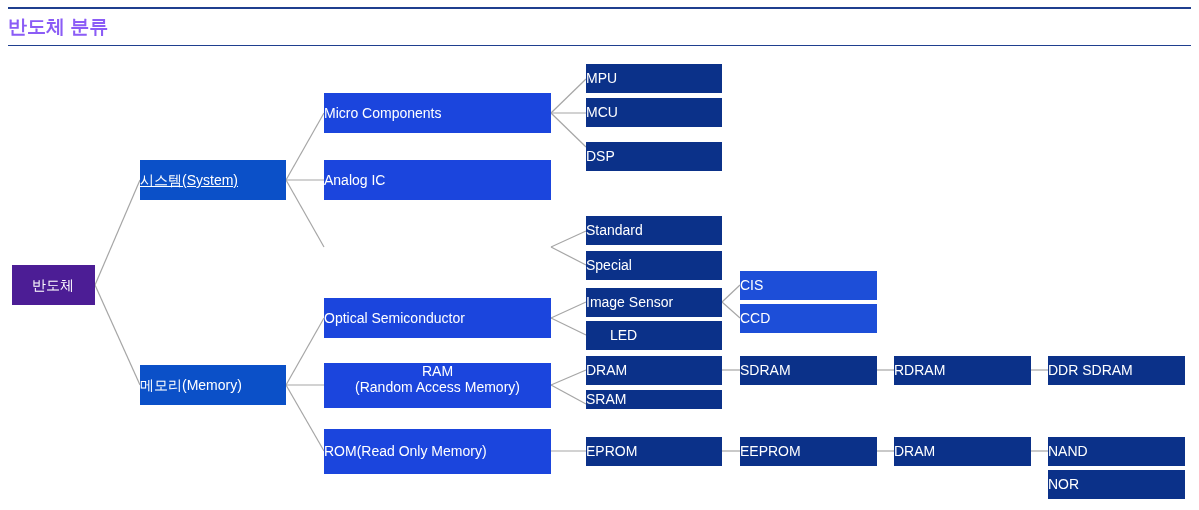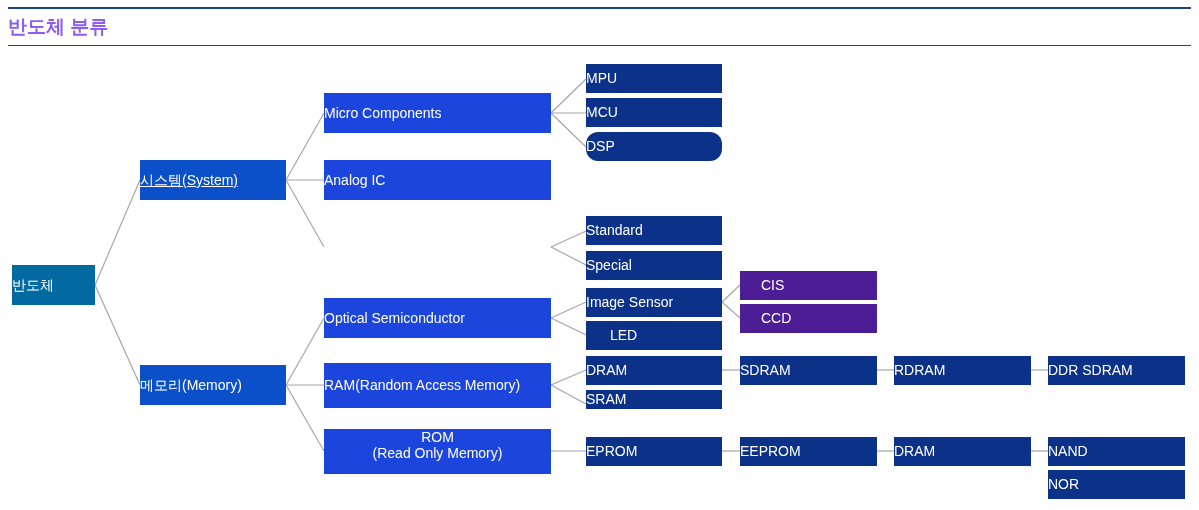--- a/index.html
+++ b/index.html
@@ -68,39 +68,39 @@
     box-sizing: border-box;
     display: flex;
     align-items: center;
     text-align: center;
     color: #ffffff;
     line-height: 1.15;
     white-space: pre-line;
     overflow: hidden;
   }
   .node.lv0 {            
-    background: #0369a1;
-    font-size: 14px;
+    background: #4c1d95;
+    font-size: 14px;
+    padding-left: 20px;
   }
   .node.lv1 {            
     background: #0b50c8;
     font-size: 14px;
   }
   .node.lv2 {            
     background: #1b45dd;
     font-size: 14px;
   }
   .node.lv3 {            
     background: #0b3189;
     font-size: 14px;
   }
   .node.cyan {           
-    background: #4c1d95;
-    font-size: 14px;
-    padding-left: 21px;
+    background: #1d4ed8;
+    font-size: 14px;
   }
   .node .lbl2 {
     display: block;
   }
 </style>
 </head>
 <body>
 
 <div id="header">
   <div class="rule-top"></div>
@@ -170,37 +170,37 @@
 
   <div class="node lv2" style="left:324px; top:160px; width:227px; height:40px;">
     <span>Analog IC</span>
   </div>
 
 
   <div class="node lv2" style="left:324px; top:298px; width:227px; height:40px;">
     <span>Optical Semiconductor</span>
   </div>
 
-  <div class="node lv2" style="left:324px; top:363px; width:227px; height:45px; flex-direction:row;">
+  <div class="node lv2" style="left:324px; top:363px; width:227px; height:45px; flex-direction:column;">
     <span class="lbl2">RAM</span>
     <span class="lbl2">(Random Access Memory)</span>
   </div>
 
-  <div class="node lv2" style="left:324px; top:429px; width:227px; height:45px; flex-direction:column;">
+  <div class="node lv2" style="left:324px; top:429px; width:227px; height:45px; flex-direction:row;">
     <span class="lbl2">ROM</span>
     <span class="lbl2">(Read Only Memory)</span>
   </div>
 
   <div class="node lv3" style="left:586px; top:64px; width:136px; height:29px;">
     <span>MPU</span>
   </div>
   <div class="node lv3" style="left:586px; top:98px; width:136px; height:29px;">
     <span>MCU</span>
   </div>
-  <div class="node lv3" style="left:586px; top:132px; width:136px; height:29px;border-radius:12px;">
+  <div class="node lv3" style="left:586px; top:142px; width:136px; height:29px;">
     <span>DSP</span>
   </div>
 
   <div class="node lv3" style="left:586px; top:216px; width:136px; height:29px;">
     <span>Standard</span>
   </div>
   <div class="node lv3" style="left:586px; top:251px; width:136px; height:29px;">
     <span>Special</span>
   </div>
 

